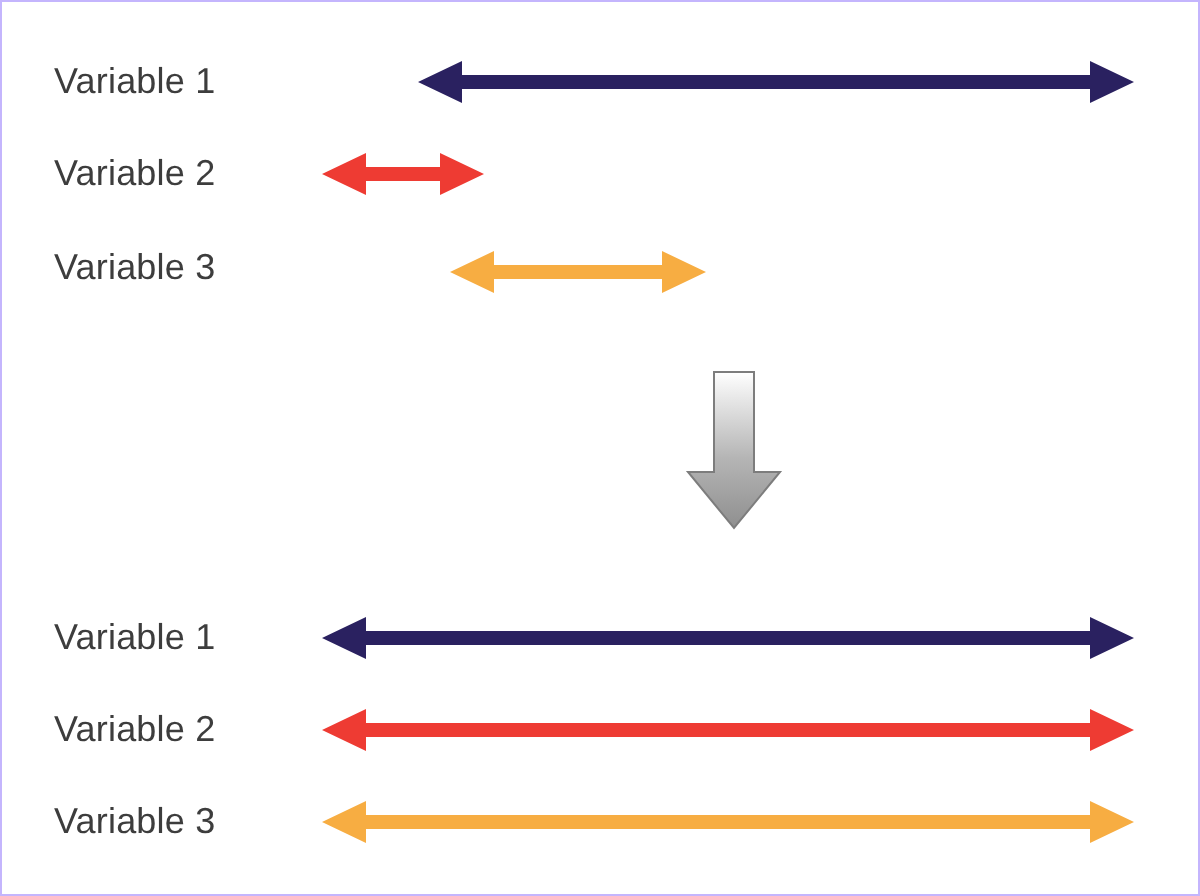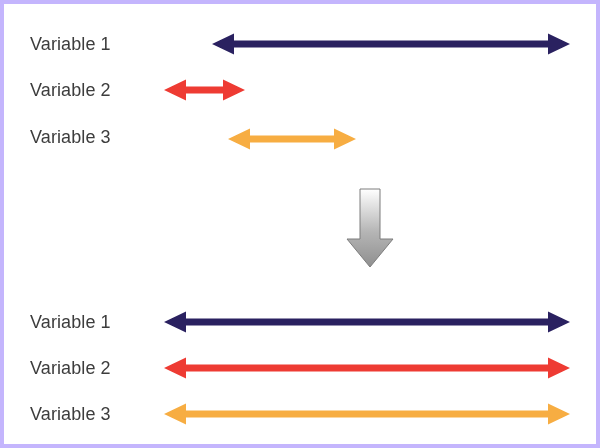--- a/index.html
+++ b/index.html
@@ -5,21 +5,21 @@
   html, body {
     margin: 0;
     padding: 0;
     background: #ffffff;
   }
   #canvas {
     position: relative;
     width: 600px;
     height: 448px;
     background: #ffffff;
-    border: 4px solid #c4b5fd;
+    border: 1px solid #c4b5fd;
     box-sizing: border-box;
     overflow: hidden;
     font-family: "Liberation Sans", sans-serif;
   }
   .row-label {
     position: absolute;
     font-family: "Liberation Sans", sans-serif;
     font-size: 18px;
     color: #3d3d3d;
     white-space: nowrap;

